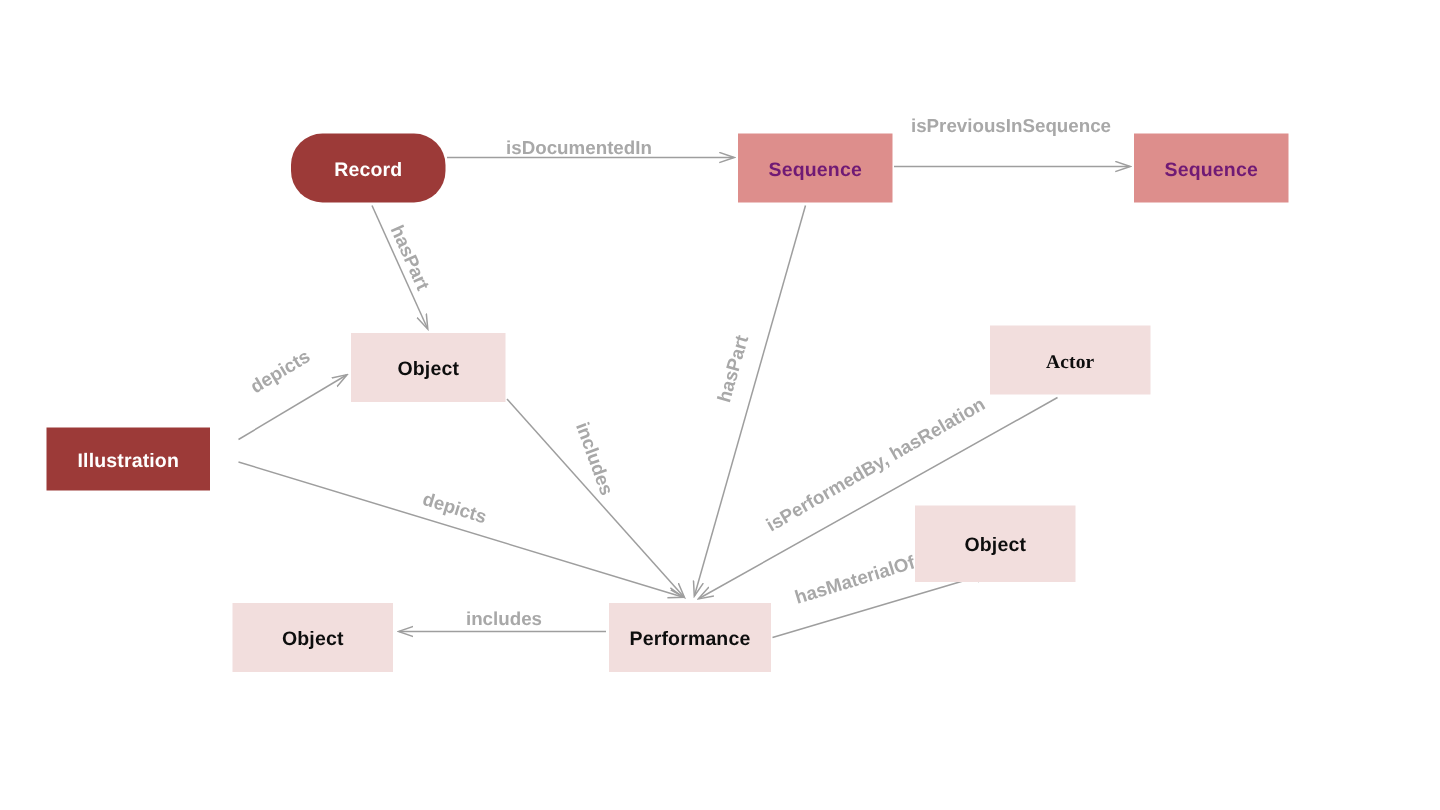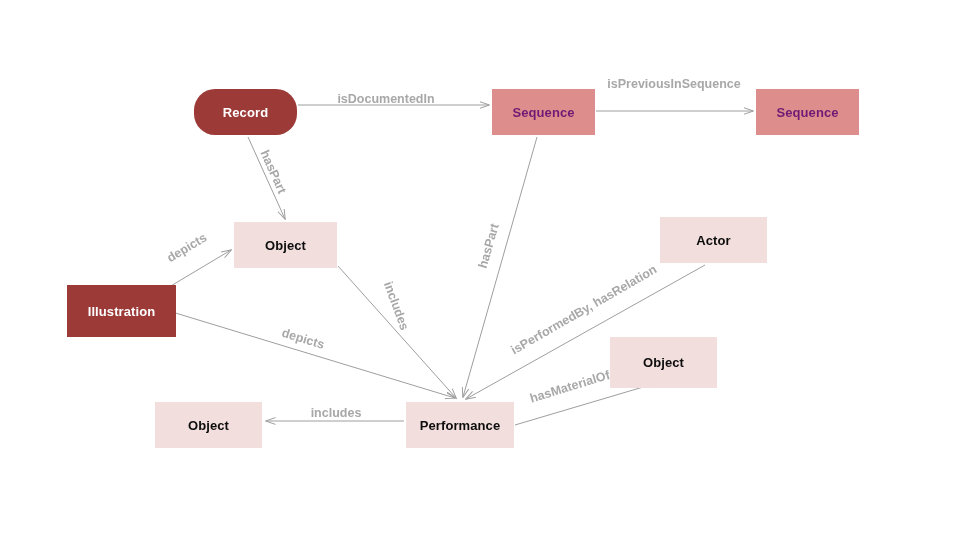--- a/index.html
+++ b/index.html
@@ -91,24 +91,24 @@
       </div>
       <div class="node mid" style="left: 492px; top: 89px; width: 103px; height: 46px;">
         <span>Sequence</span>
       </div>
       <div class="node mid" style="left: 756px; top: 89px; width: 103px; height: 46px;">
         <span>Sequence</span>
       </div>
       <div class="node light" style="left: 234px; top: 222px; width: 103px; height: 46px;">
         <span>Object</span>
       </div>
-      <div class="node light" style="left: 660px; top: 217px; width: 107px; height: 46px;">
+      <div class="node light" style="left: 660px; top: 217px; width: 107px; height: 46px; font-family: Liberation Serif, serif;">
         <span>Actor</span>
       </div>
-      <div class="node dark" style="left: 67px; top: 285px; width: 109px; height: 52px;">
+      <div class="node dark" style="left: 31px; top: 285px; width: 109px; height: 42px;">
         <span>Illustration</span>
       </div>
       <div class="node light" style="left: 610px; top: 337px; width: 107px; height: 51px;">
         <span>Object</span>
       </div>
       <div class="node light" style="left: 155px; top: 402px; width: 107px; height: 46px;">
         <span>Object</span>
       </div>
       <div class="node light" style="left: 406px; top: 402px; width: 108px; height: 46px;">
         <span>Performance</span>

